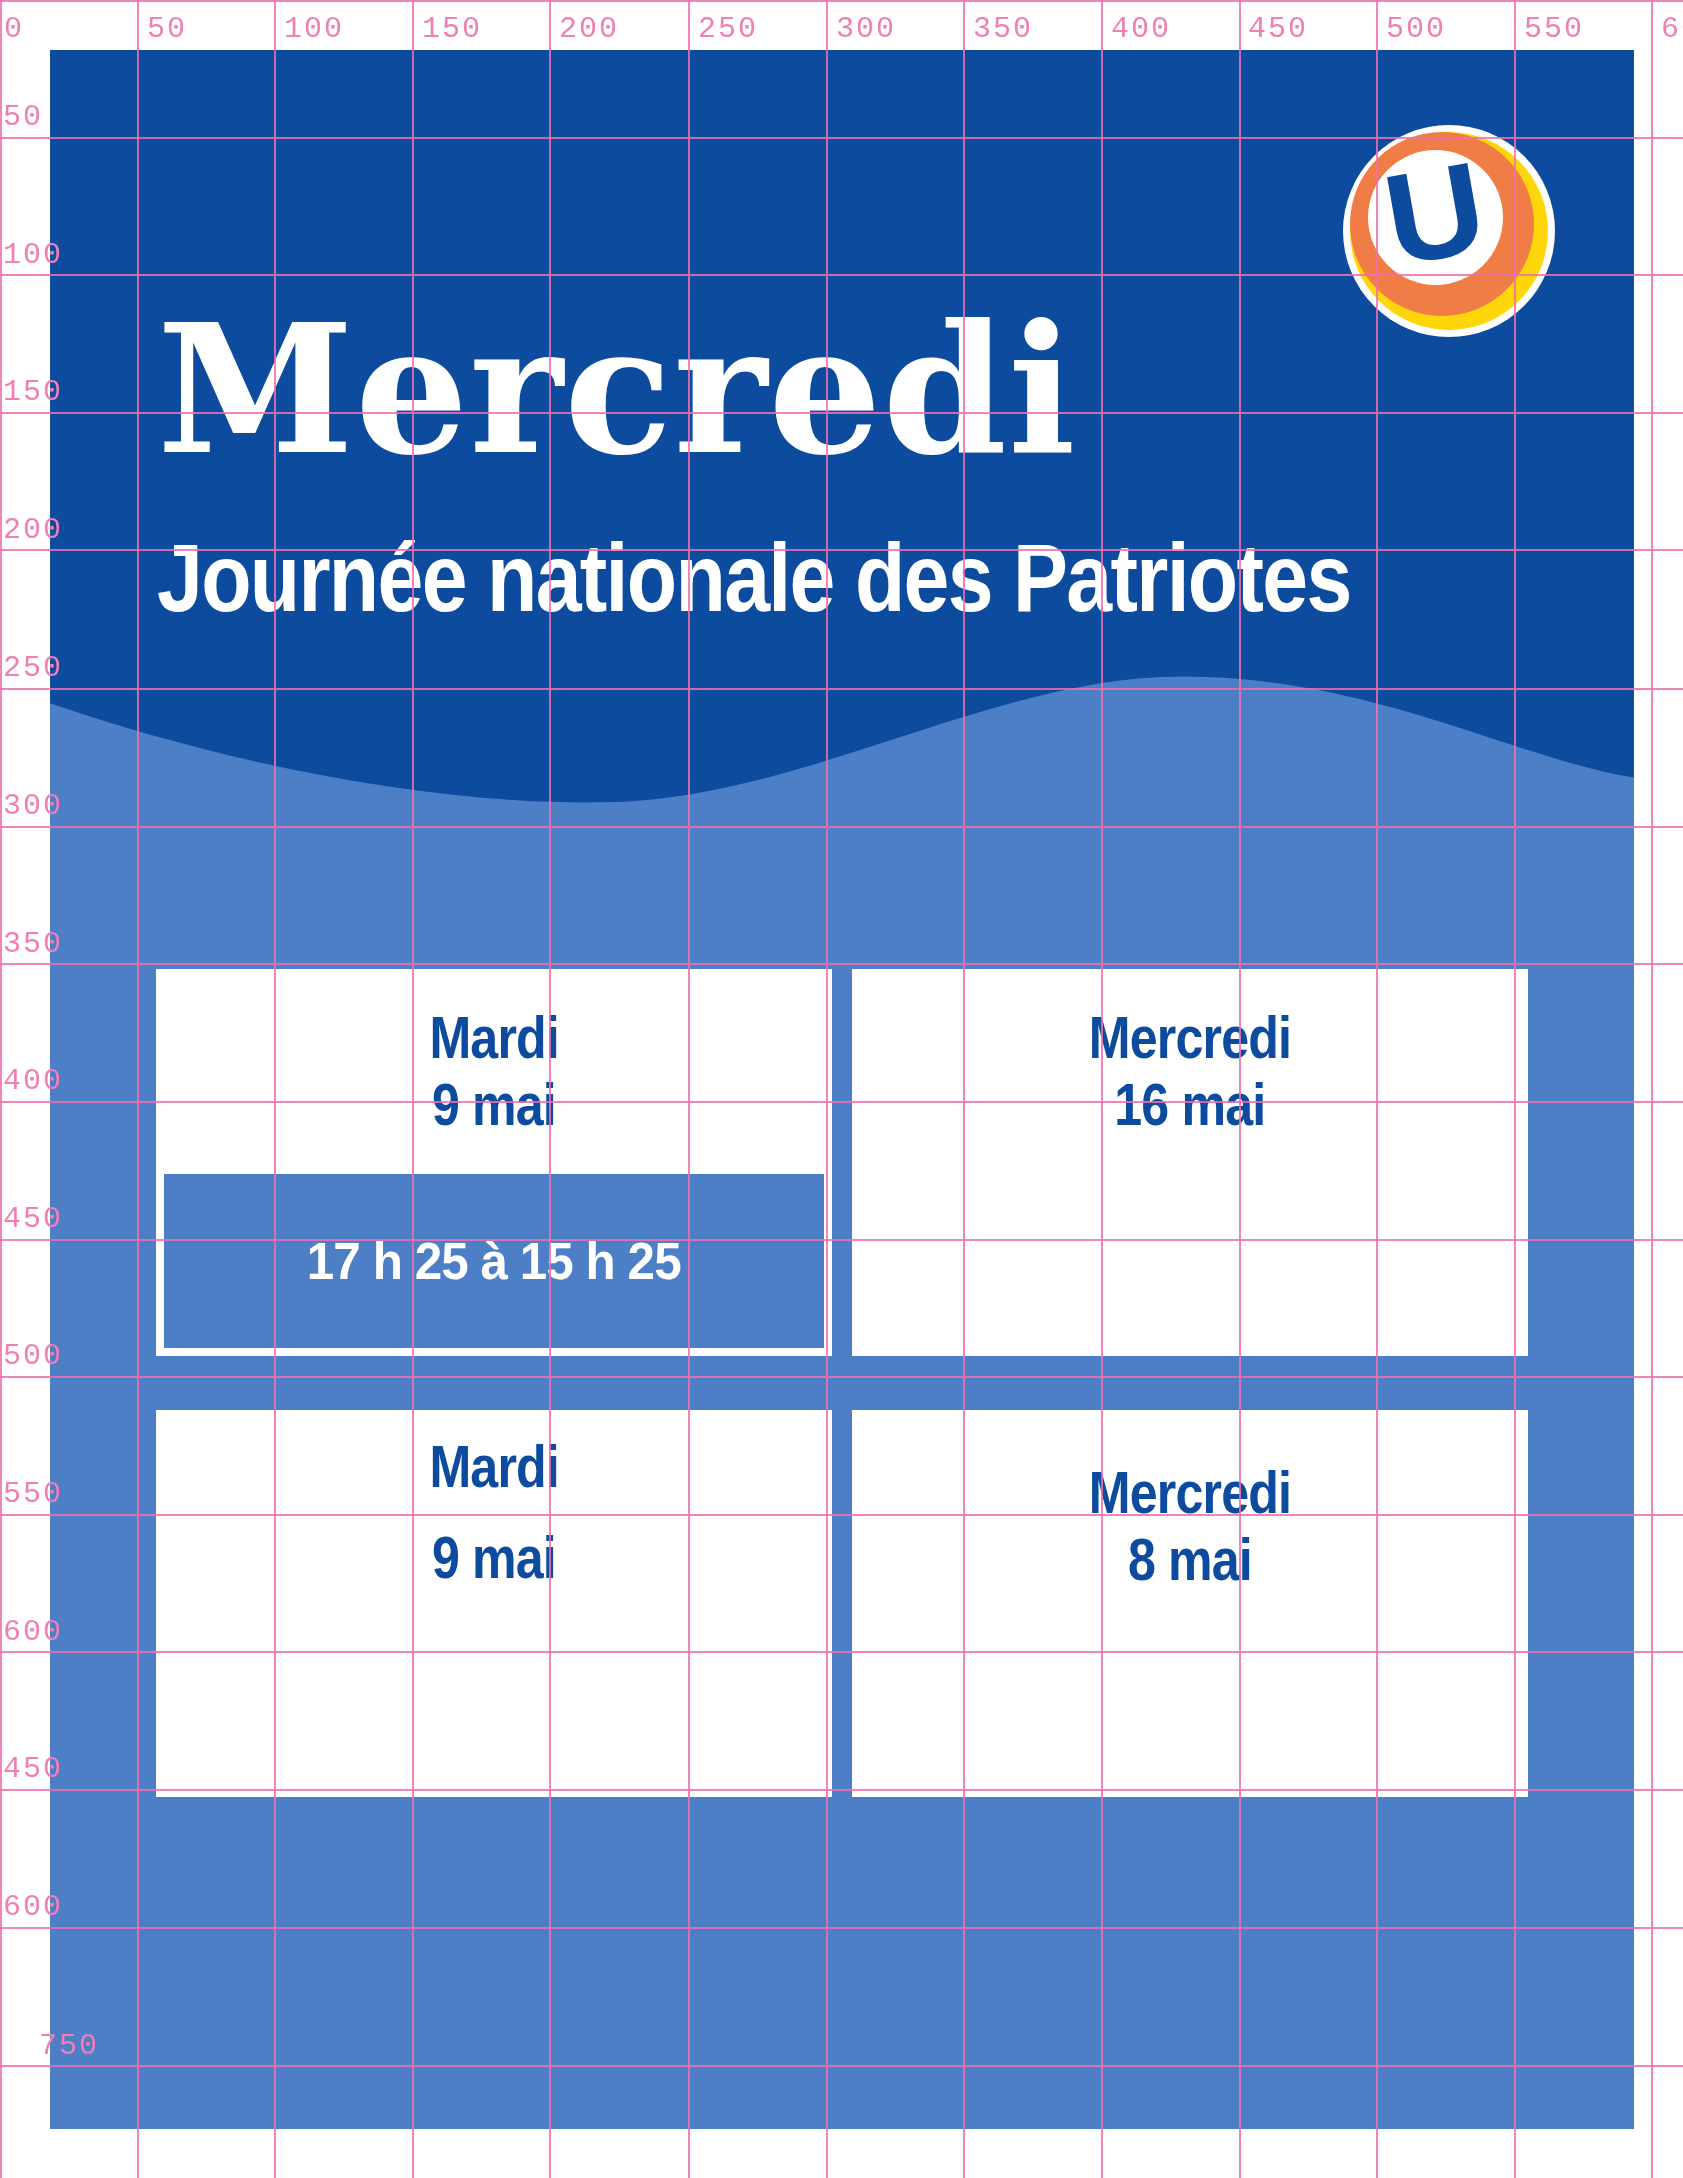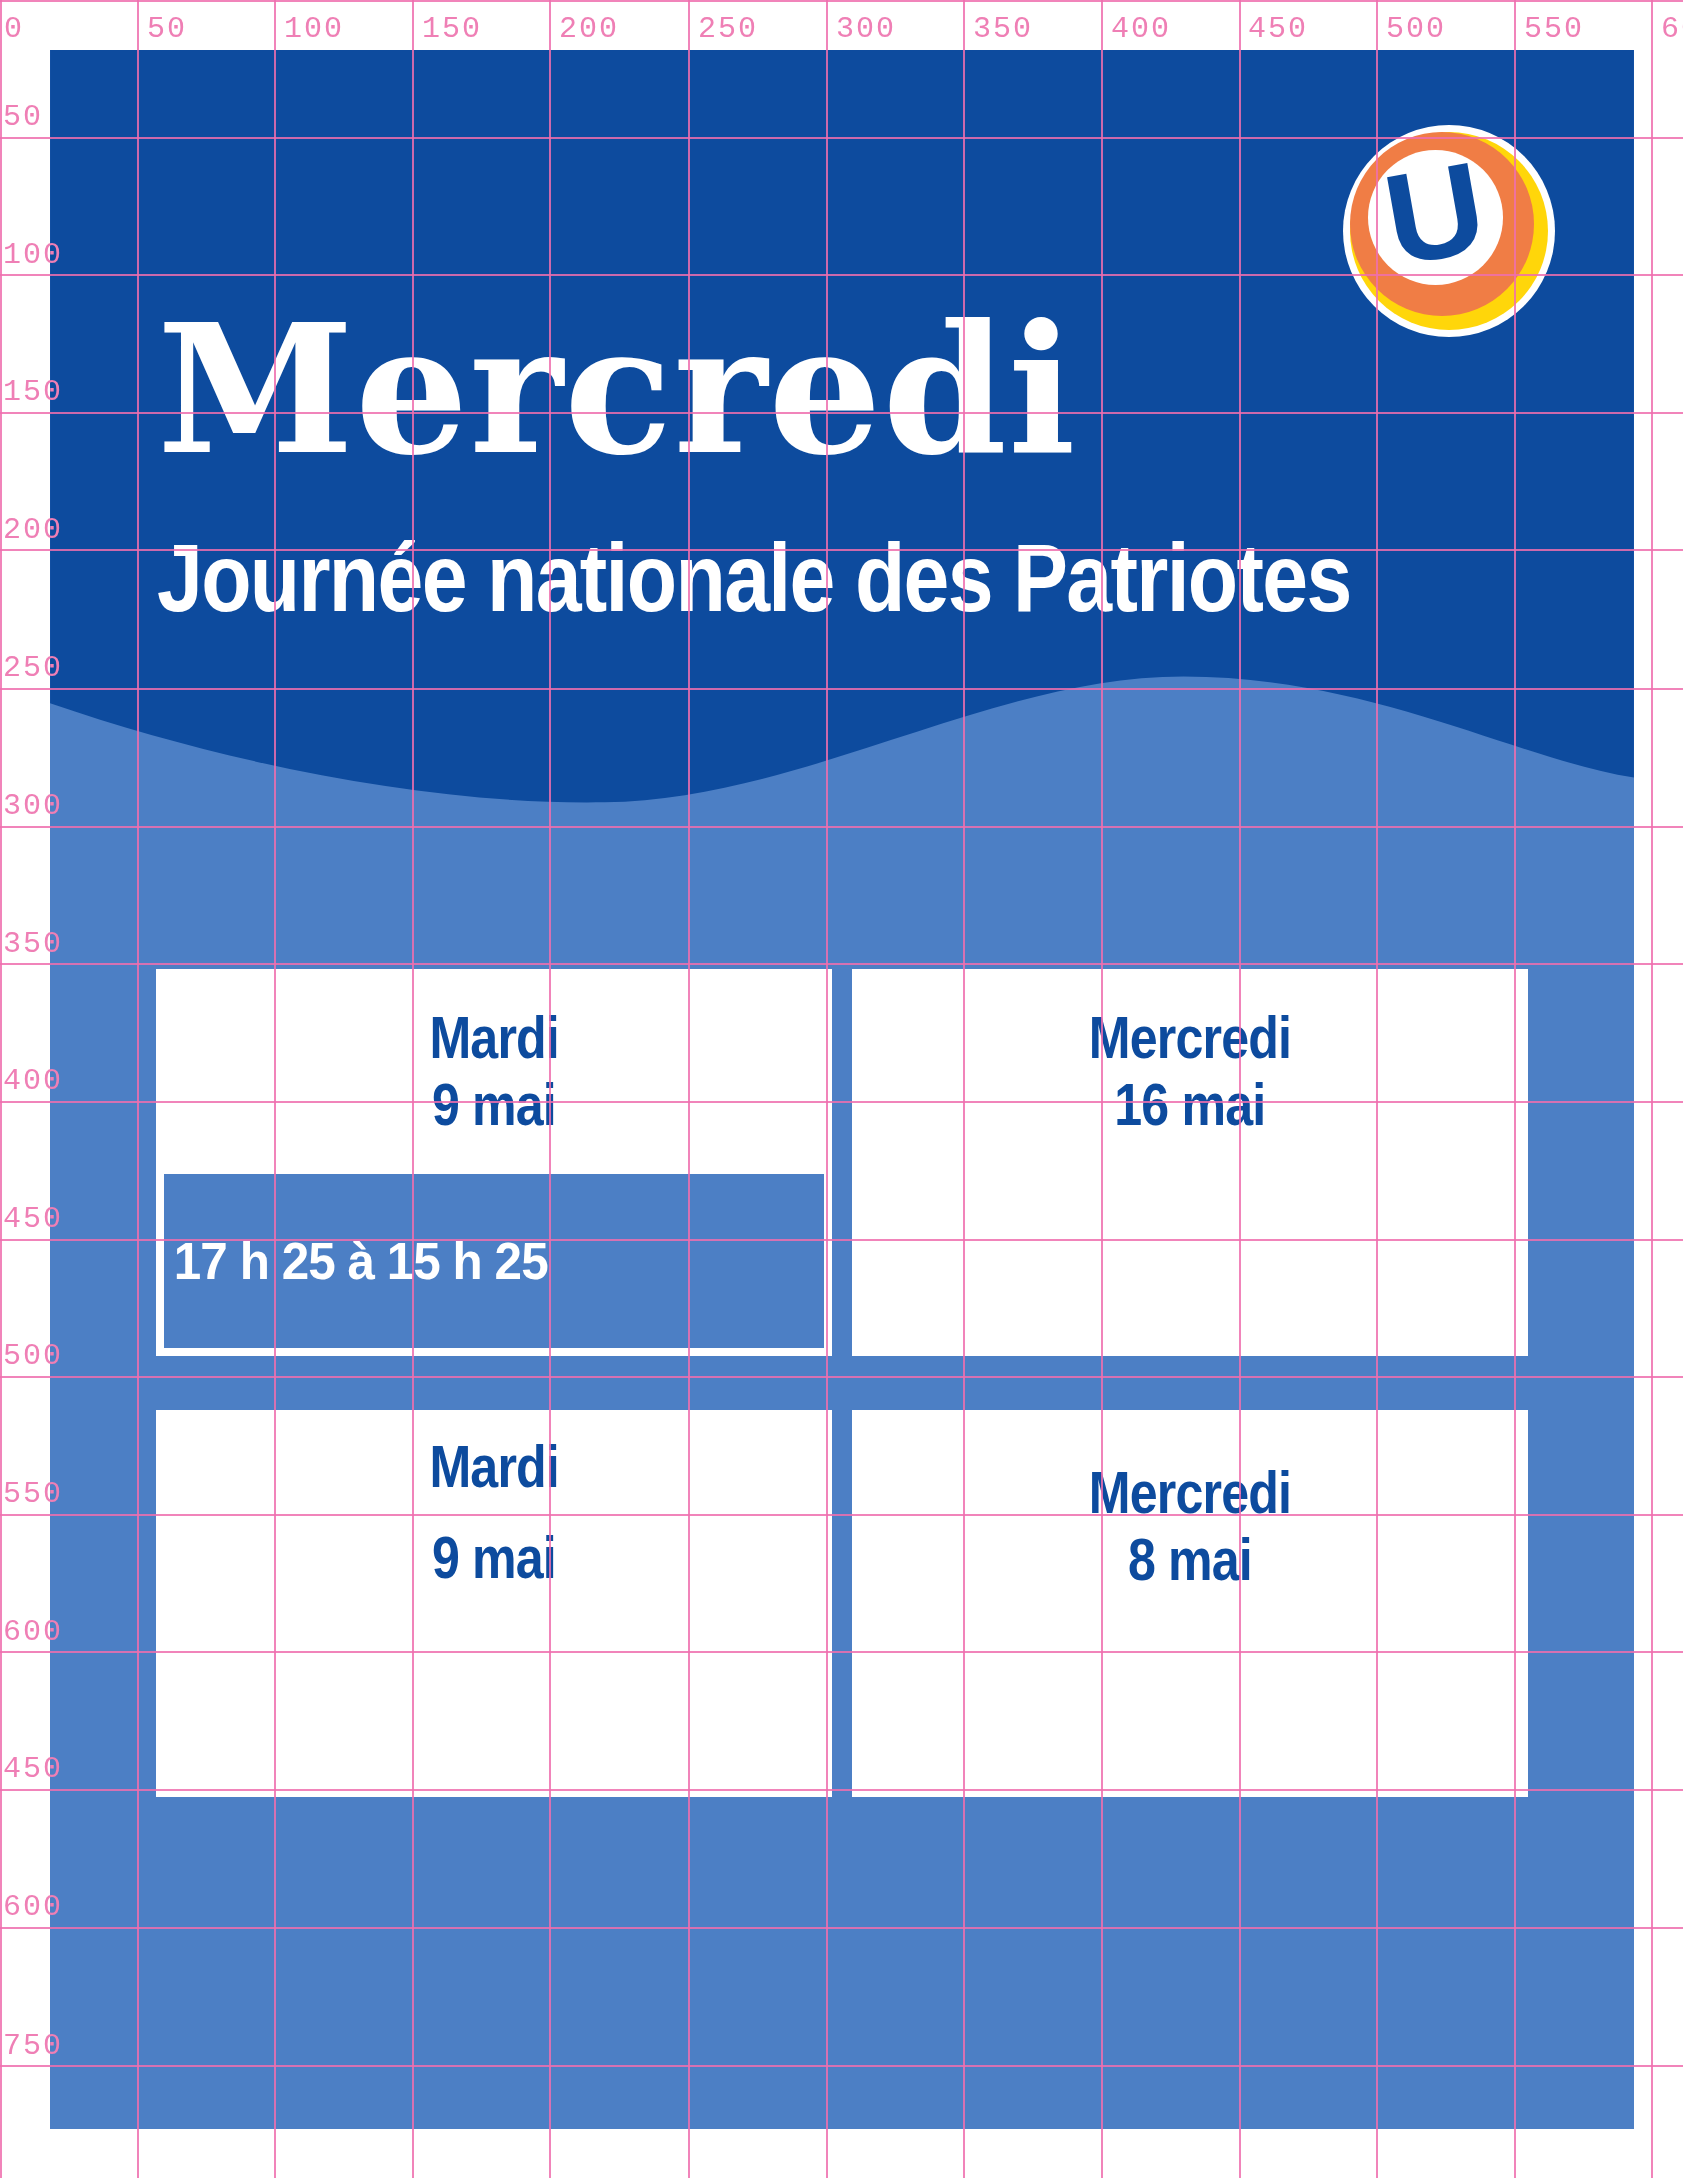--- a/index.html
+++ b/index.html
@@ -42,21 +42,21 @@
   .card.c3{left:106px;top:1360px;} .card.c4{left:802px;top:1360px;}
   .card-header{position:absolute;left:0;top:0;right:0;height:205px;display:flex;
     flex-direction:column;align-items:center;justify-content:center;
     color:var(--dark);font-weight:700;}
   .card-header .day,.card-header .date{font-size:59px;line-height:61px;
     letter-spacing:-1px;transform:scaleX(0.85);display:block;text-align:center;}
   .card-header .date{margin-top:6px;}
   .card.c3 .card-header .date{margin-top:30px;}
   .card.c4 .card-header{transform:translateY(14px);}
   .card-band{position:absolute;left:8px;right:8px;top:205px;bottom:8px;
-    background:var(--light);display:flex;align-items:center;}
+    background:var(--light);display:flex;align-items:center;justify-content:center;}
   .card-band .hours{color:#fff;font-weight:700;font-size:52px;letter-spacing:-1px;
     transform:scaleX(0.95);white-space:nowrap;}
 
   
   #grid{position:absolute;left:0;top:0;width:1683px;height:2178px;
     pointer-events:none;z-index:50;}
   .gl-v{position:absolute;top:0;width:2px;height:2178px;background:var(--pink);opacity:.85;}
   .gl-h{position:absolute;left:0;height:2px;width:1683px;background:var(--pink);opacity:.85;}
   .ruler-label{position:absolute;color:var(--pink-label);
     font-family:"Liberation Mono","DejaVu Sans Mono",monospace;
@@ -167,17 +167,17 @@
       <span class="ruler-label" style="left: 3px; top: 1341px;">500</span>
       <div class="gl-h" style="top: 1514px;"></div>
       <span class="ruler-label" style="left: 3px; top: 1479px;">550</span>
       <div class="gl-h" style="top: 1651px;"></div>
       <span class="ruler-label" style="left: 3px; top: 1617px;">600</span>
       <div class="gl-h" style="top: 1789px;"></div>
       <span class="ruler-label" style="left: 3px; top: 1754px;">450</span>
       <div class="gl-h" style="top: 1927px;"></div>
       <span class="ruler-label" style="left: 3px; top: 1892px;">600</span>
       <div class="gl-h" style="top: 2065px;"></div>
-      <span class="ruler-label" style="left: 3px; top: 2031px;">750</span>
+      <span class="ruler-label" style="left: 3px; top: 2031px; padding-left: 36px;">750</span>
     </div>
 
 </div>
 
 
 </body></html>

